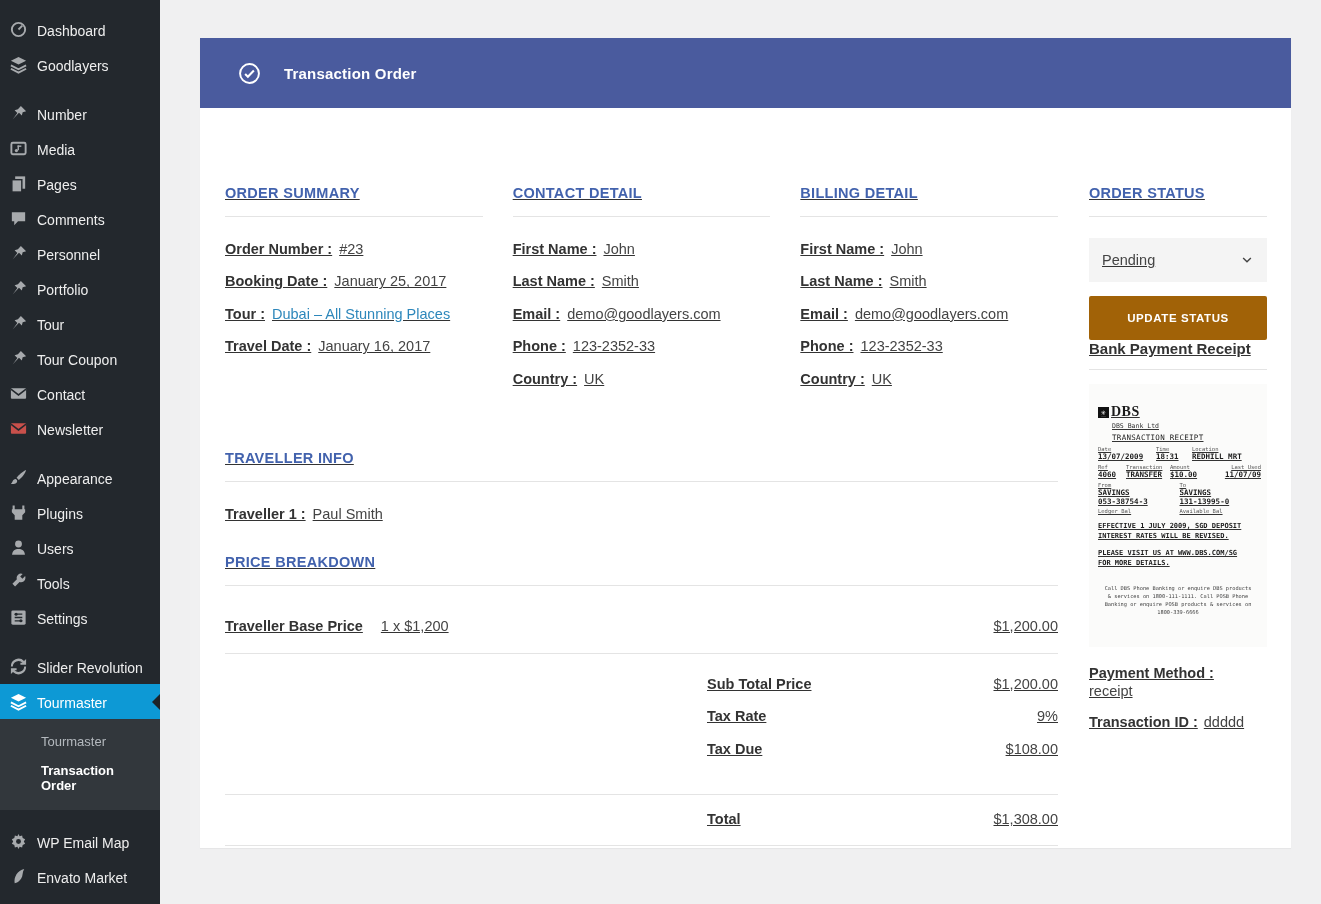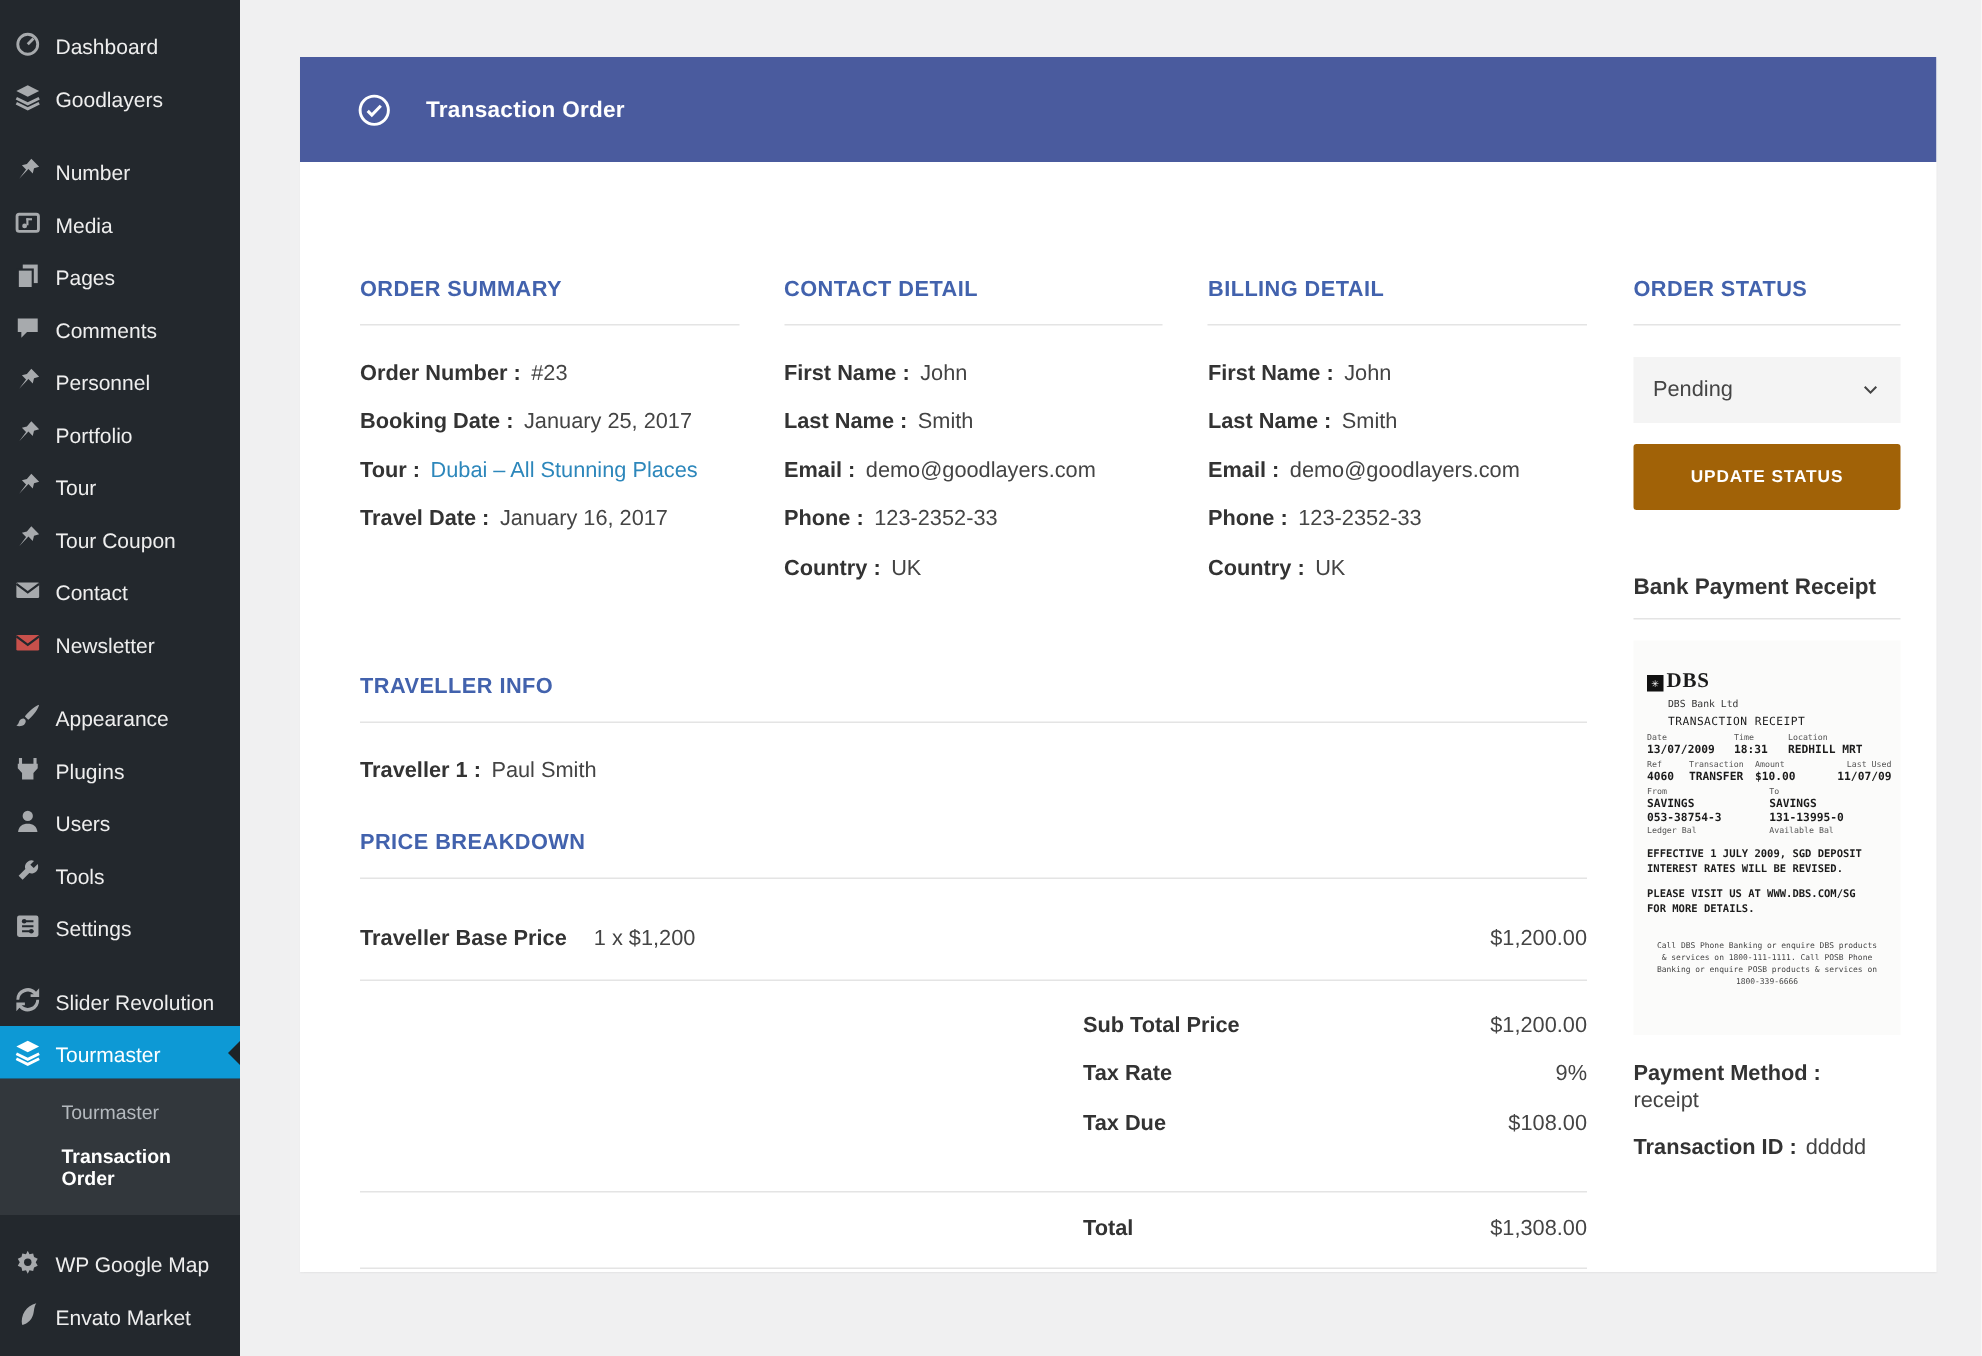--- a/index.html
+++ b/index.html
@@ -41,21 +41,21 @@
     margin:38px 30px 0 40px; background:#fff; height:810px; overflow:hidden;
     box-shadow:0 1px 1px rgba(0,0,0,.04);
   }
   .card-header {
     height:70px; background:#4a5b9e; display:flex; align-items:center;
     padding:0 38px; gap:23px;
   }
   .card-header .check-icon { width:23px; height:23px; }
   .card-header .title { color:#fff; font-weight:700; font-size:15px; letter-spacing:.2px; }
 
-  .card-body { padding:77px 24px 0 40px; }
+  .card-body { padding:77px 24px 0 25px;text-decoration:underline; }
   .body-grid { display:grid; grid-template-columns:1fr 178px; column-gap:31px; }
 
   .sec-title {
     color:#4262ad; font-weight:700; font-size:14.5px; letter-spacing:.3px;
     text-transform:uppercase;
   }
   .sec-rule { border:none; border-top:1px solid #e4e4e4; margin:15px 0 21px; }
 
   .top-grid { display:grid; grid-template-columns:repeat(3,1fr); column-gap:30px; margin-bottom:50px; }
 
@@ -81,21 +81,21 @@
   .status-select {
     height:44px; background:#f4f4f4; display:flex; align-items:center;
     padding:0 13px; font-size:14.5px; color:#444; cursor:pointer; margin-top:2px;
   }
   .status-select .chev { margin-left:auto; width:14px; height:14px; }
   .update-btn {
     margin-top:14px; width:100%; height:44px; background:#a16207; color:#fff;
     border:none; font-family:"Liberation Sans",sans-serif; font-weight:700;
     font-size:11.5px; letter-spacing:.6px; cursor:pointer; border-radius:2px;
   }
-  .bpr-title { margin-top:43px; font-weight:700; font-size:15px; color:#333; }
+  .bpr-title { font-weight:700; font-size:15px; color:#333; }
   .bpr-rule { border:none; border-top:1px solid #e4e4e4; margin:12px 0 14px; }
 
   
   .receipt {
     width:178px; height:263px; background:#fbfbfa; position:relative;
     font-family:"DejaVu Sans Mono", monospace; color:#1b1b1b; padding:20px 6px 0 9px;
     cursor:pointer;
   }
   .r-logo { display:flex; align-items:center; gap:2px; }
   .r-logo .sq { width:11px; height:11px; background:#111; color:#fff; font-size:8px;
@@ -268,21 +268,21 @@
     <div class="sub-item current">Transaction Order</div>
   </div>
 
   <div class="menu-gap"></div>
 
   <div class="menu-item">
     <svg class="mi" viewBox="0 0 20 20">
         <path d="M10 2l1.2 2.4 2.6-.6.6 2.6L17 7.6l-1.4 2.4L17 12.4l-2.6 1.2-.6 2.6-2.6-.6L10 18l-1.2-2.4-2.6.6-.6-2.6L3 12.4l1.4-2.4L3 7.6l2.6-1.2.6-2.6 2.6.6z"></path>
         <circle cx="10" cy="10" r="2.6" fill="#23282d"></circle>
       </svg>
-    <span>WP Google Map</span>
+    <span>WP Email Map</span>
   </div>
   <div class="menu-item">
     <svg class="mi" viewBox="0 0 20 20">
         <path d="M6 17C4.8 10.5 9 3.5 16 2c-2.3 3.5-1 7-3.3 10.4C10.8 15.2 8.2 17 6 17z"></path>
       </svg>
     <span>Envato Market</span>
   </div>
 
   <div class="menu-gap"></div>
 

